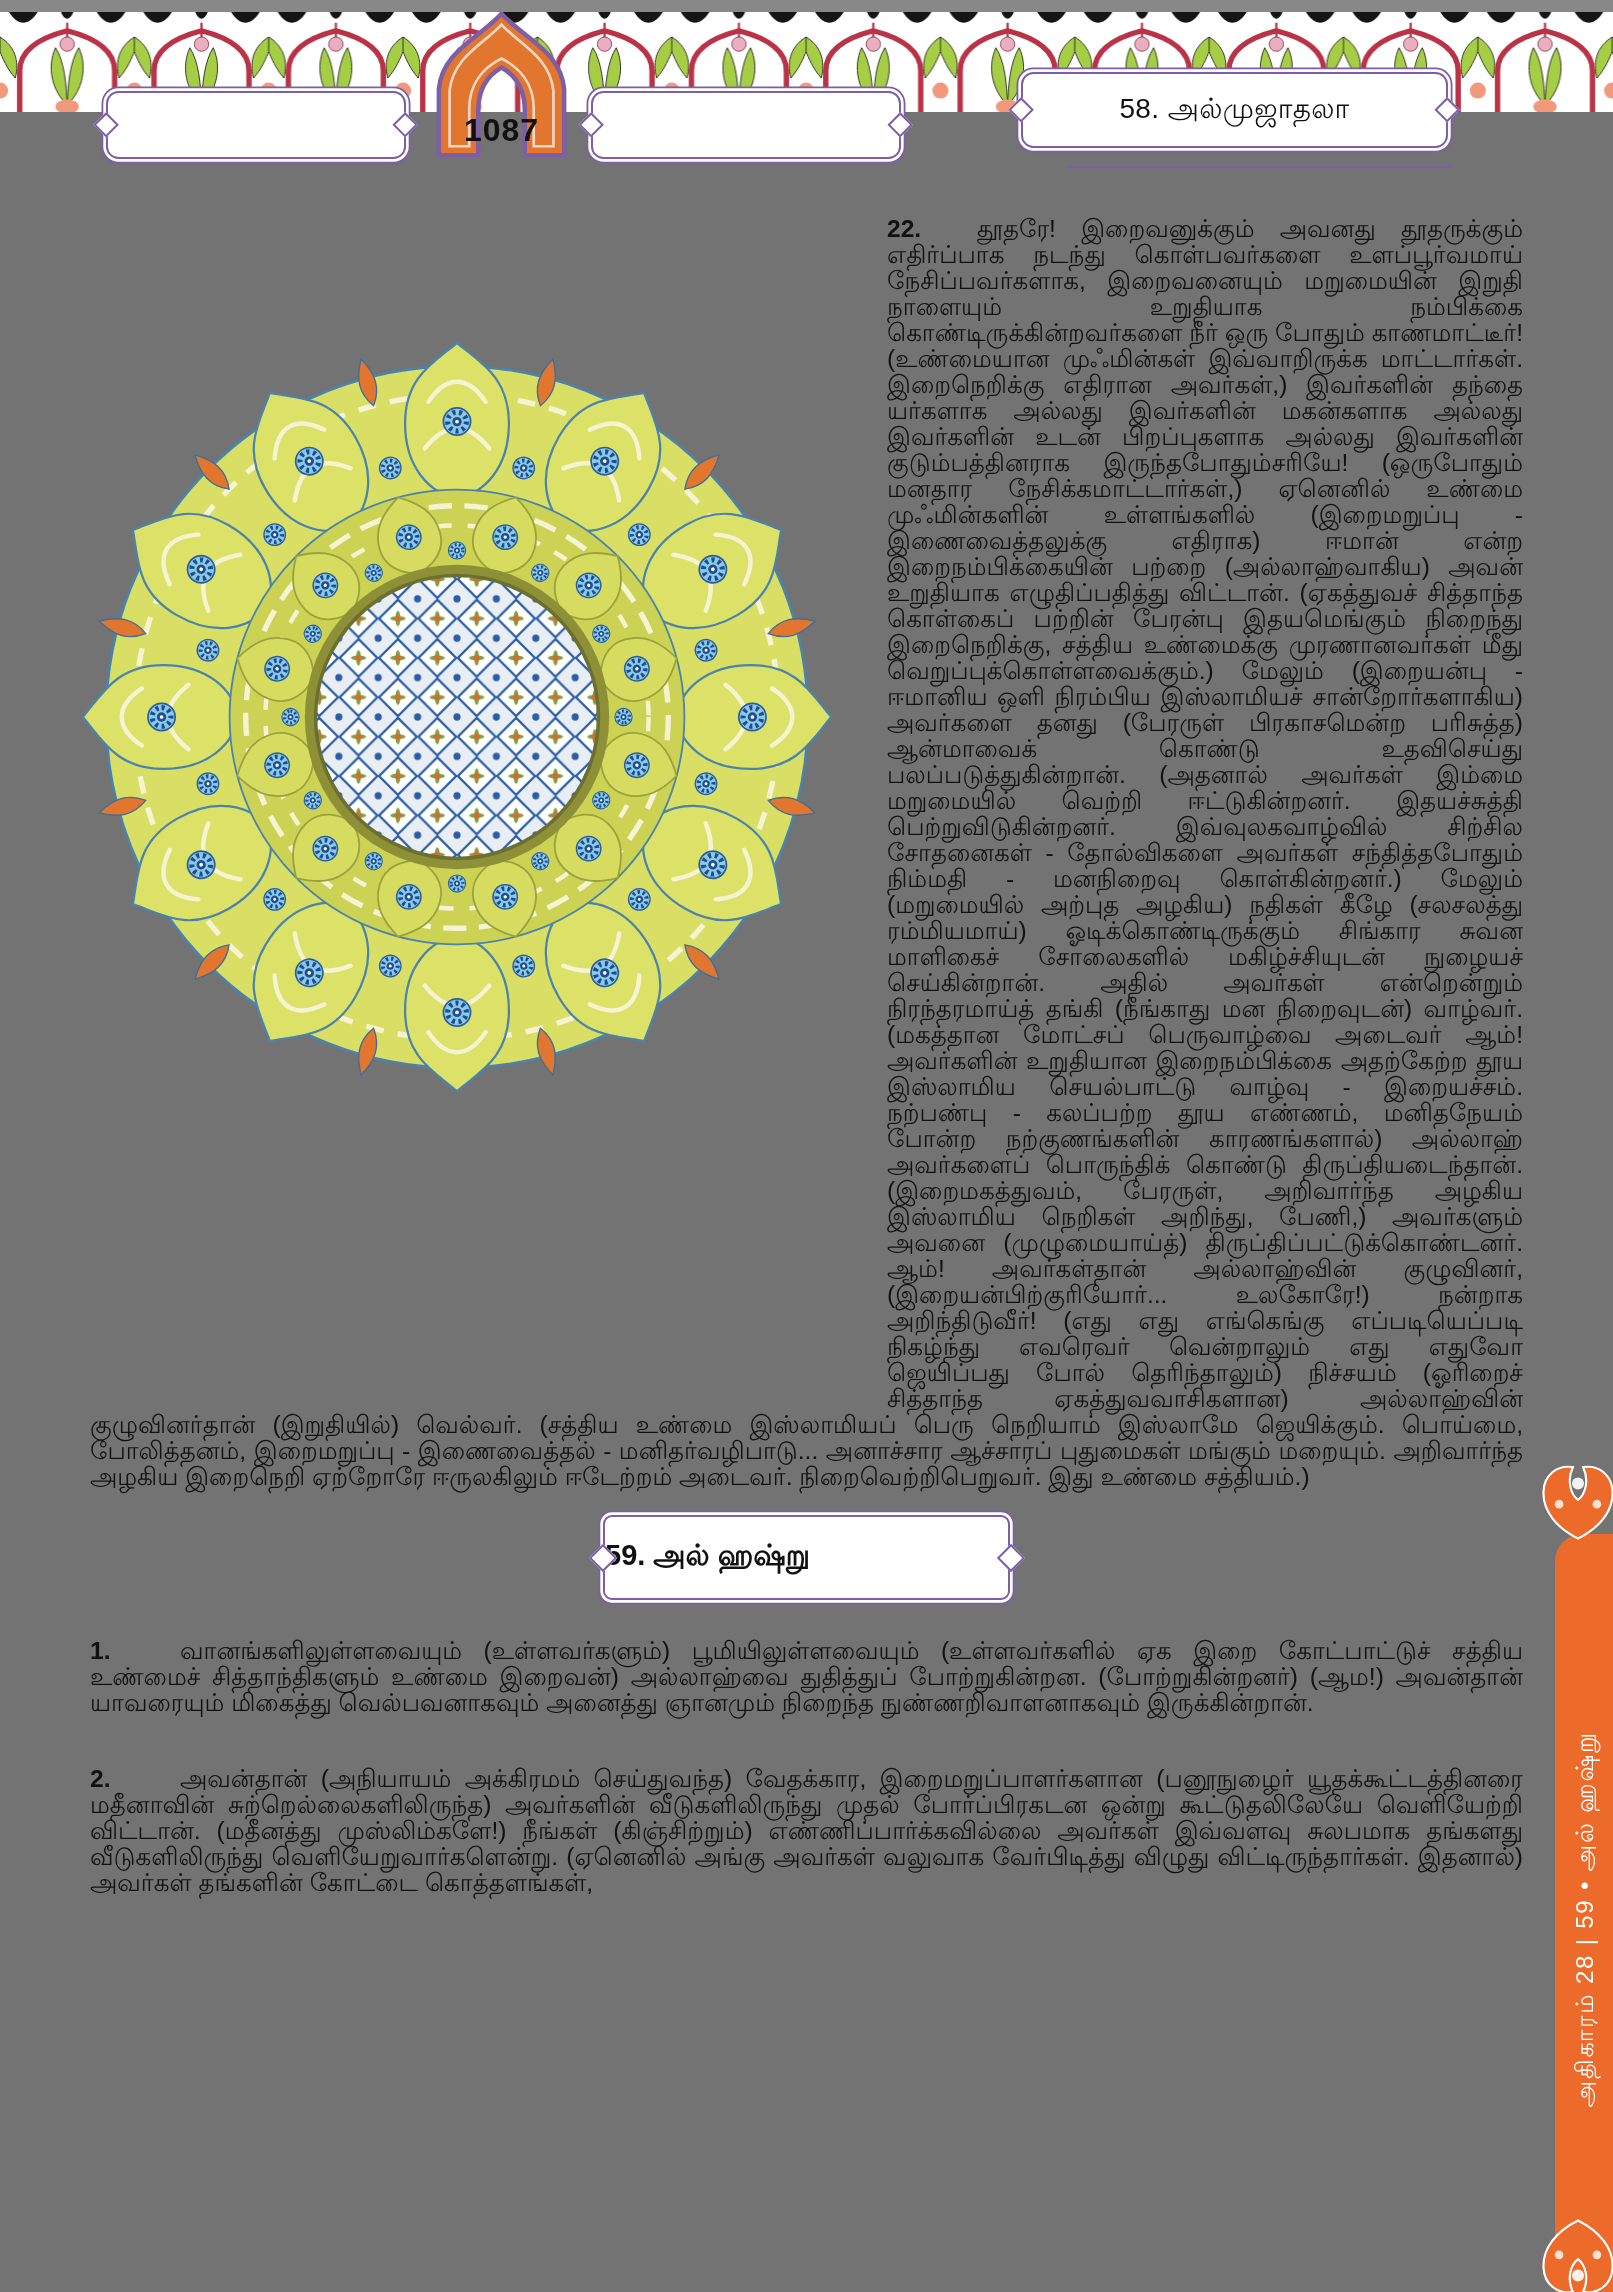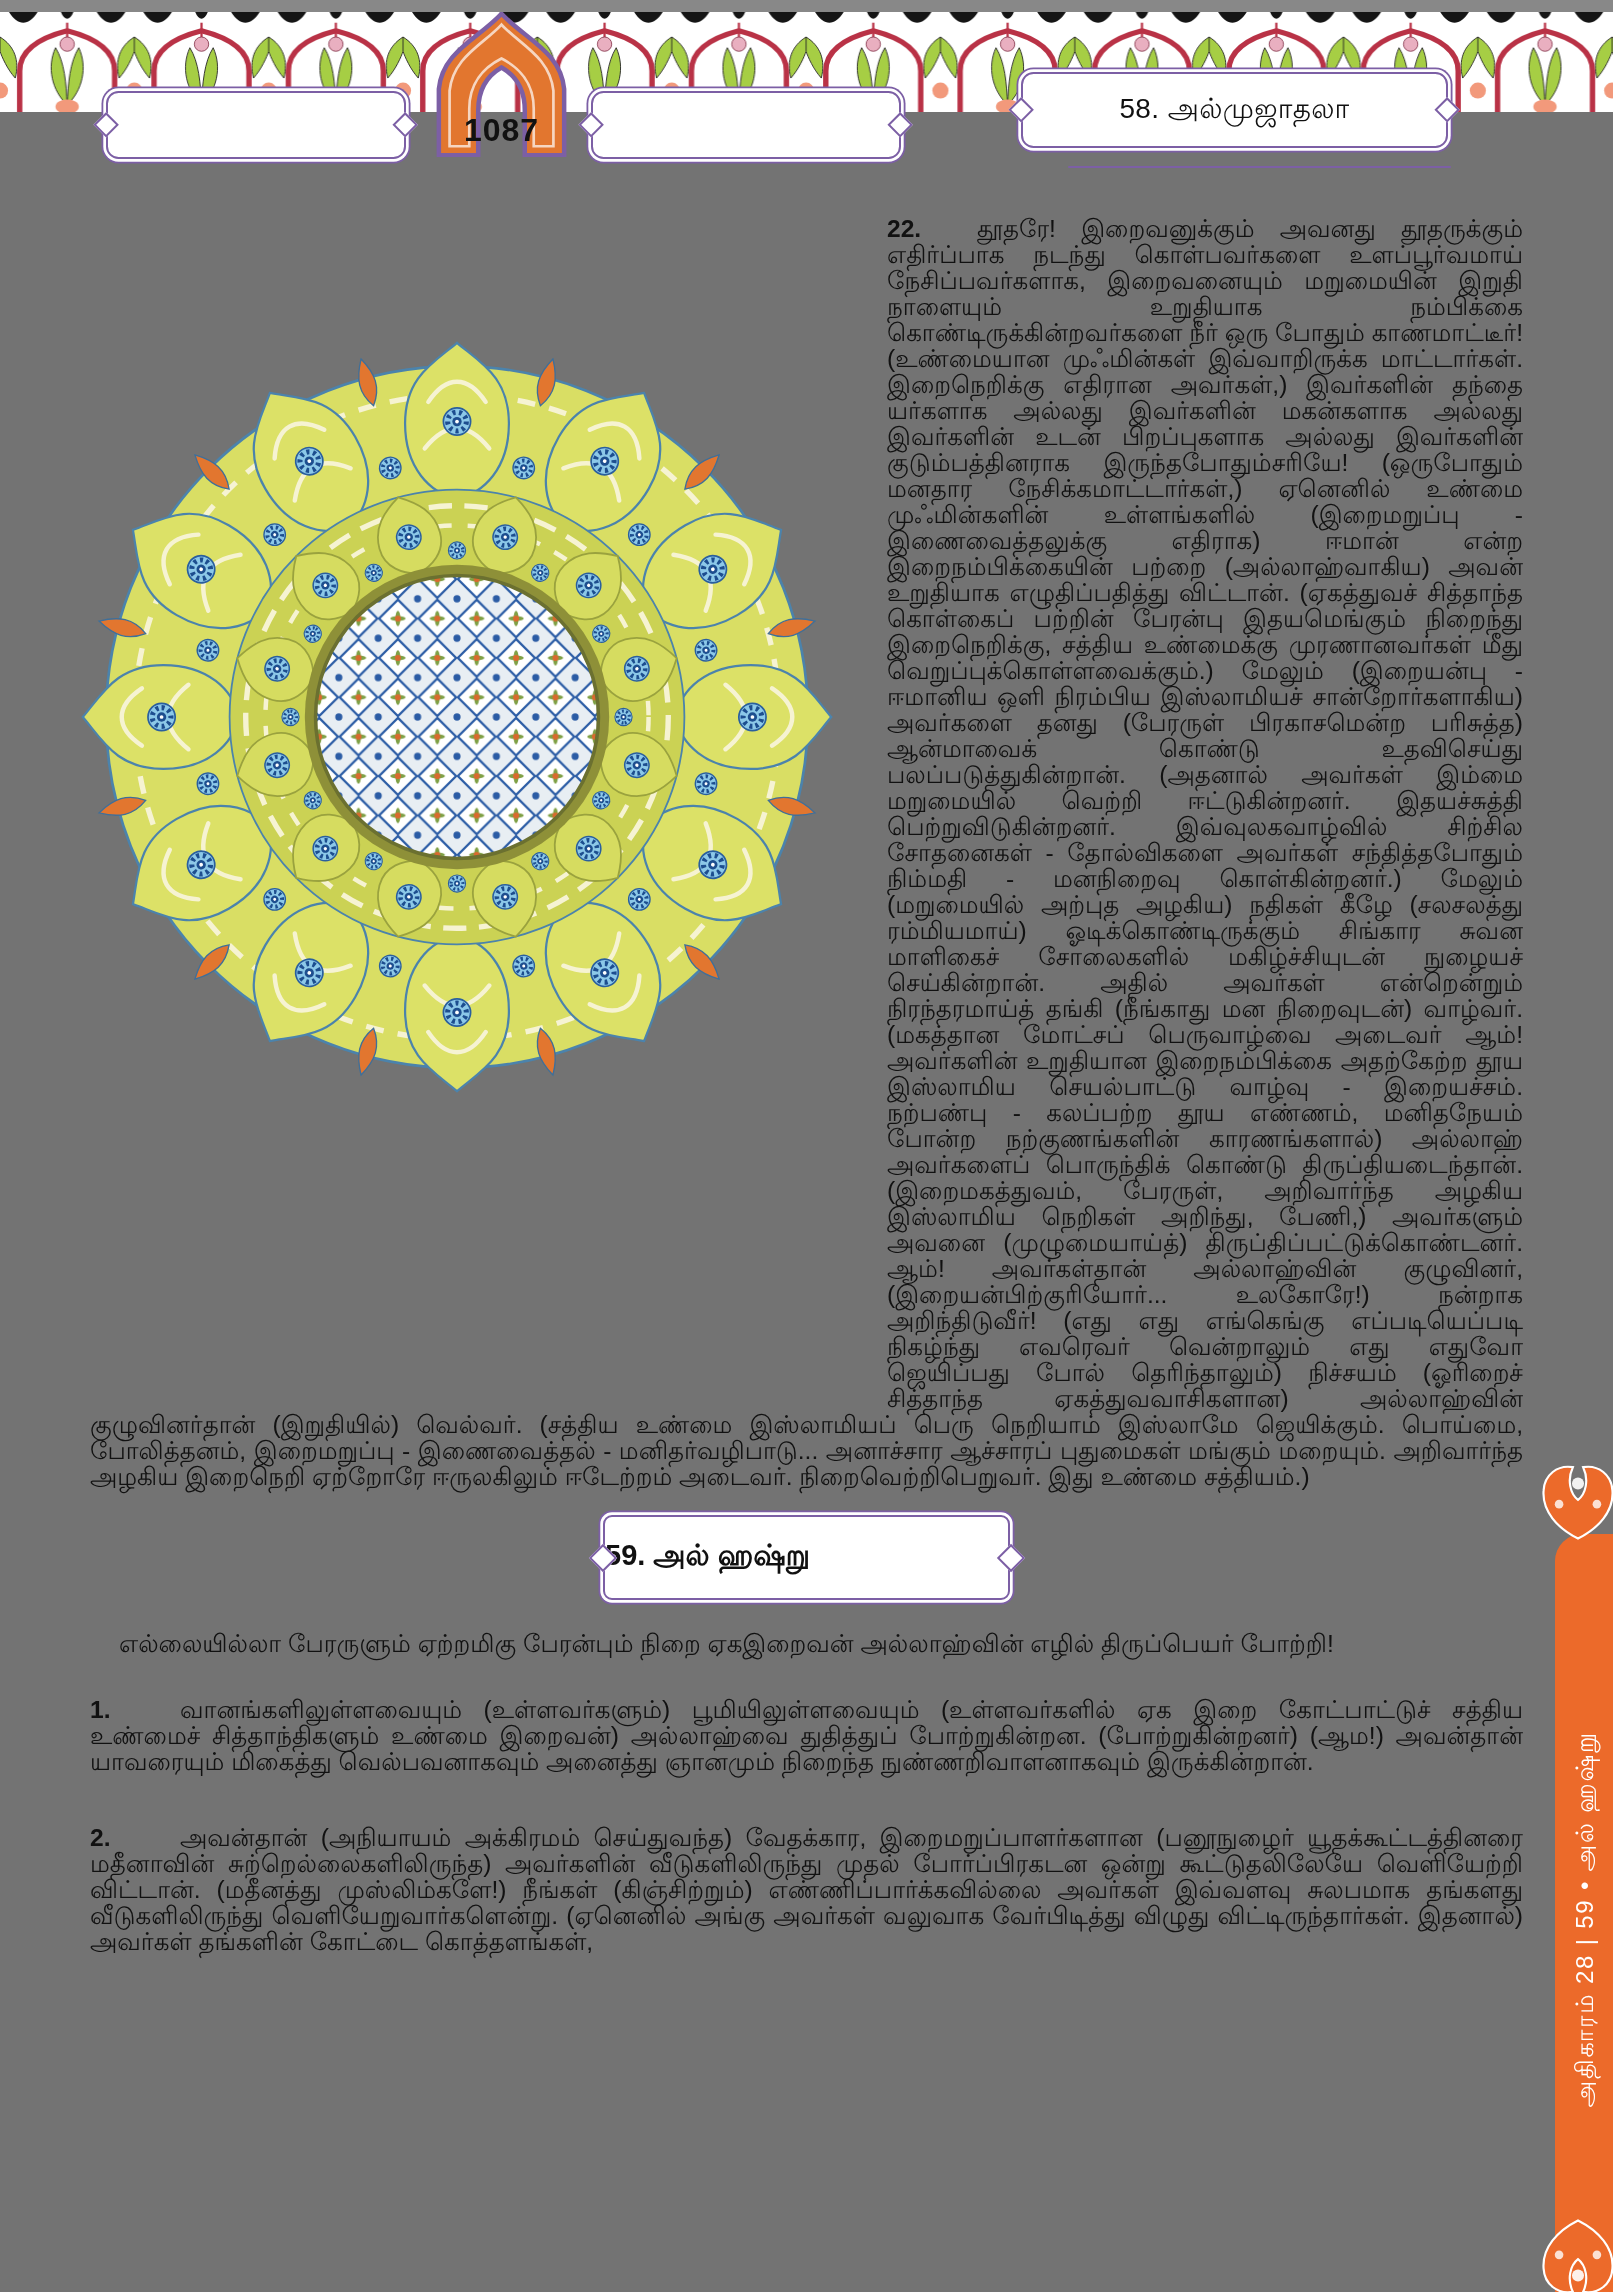--- a/index.html
+++ b/index.html
@@ -266,21 +266,20 @@
     </div>
 
     <p class="verse"><span class="vnum">22.</span><span>தூதரே! இறைவனுக்கும் அவனது தூதருக்கும் எதிர்ப்பாக நடந்து கொள்பவர்களை உளப்பூர்வமாய் நேசிப்பவர்களாக, இறைவனையும் மறுமையின் இறுதி நாளையும் உறுதியாக நம்பிக்கை கொண்டிருக்கின்றவர்களை நீர் ஒரு போதும் காணமாட்டீர்! (உண்மையான முஃமின்கள் இவ்வாறிருக்க மாட்டார்கள். இறைநெறிக்கு எதிரான அவர்கள்,) இவர்களின் தந்தை யர்களாக அல்லது இவர்களின் மகன்களாக அல்லது இவர்களின் உடன் பிறப்புகளாக அல்லது இவர்களின் குடும்பத்தினராக இருந்தபோதும்சரியே! (ஒருபோதும் மனதார நேசிக்கமாட்டார்கள்,) ஏனெனில் உண்மை முஃமின்களின் உள்ளங்களில் (இறைமறுப்பு - இணைவைத்தலுக்கு எதிராக) ஈமான் என்ற இறைநம்பிக்கையின் பற்றை (அல்லாஹ்வாகிய) அவன் உறுதியாக எழுதிப்பதித்து விட்டான். (ஏகத்துவச் சித்தாந்த கொள்கைப் பற்றின் பேரன்பு இதயமெங்கும் நிறைந்து இறைநெறிக்கு, சத்திய உண்மைக்கு முரணானவர்கள் மீது வெறுப்புக்கொள்ளவைக்கும்.) மேலும் (இறையன்பு - ஈமானிய ஒளி நிரம்பிய இஸ்லாமியச் சான்றோர்களாகிய) அவர்களை தனது (பேரருள் பிரகாசமென்ற பரிசுத்த) ஆன்மாவைக் கொண்டு உதவிசெய்து பலப்படுத்துகின்றான். (அதனால் அவர்கள் இம்மை மறுமையில் வெற்றி ஈட்டுகின்றனர். இதயச்சுத்தி பெற்றுவிடுகின்றனர். இவ்வுலகவாழ்வில் சிற்சில சோதனைகள் - தோல்விகளை அவர்கள் சந்தித்தபோதும் நிம்மதி - மனநிறைவு கொள்கின்றனர்.) மேலும் (மறுமையில் அற்புத அழகிய) நதிகள் கீழே (சலசலத்து ரம்மியமாய்) ஓடிக்கொண்டிருக்கும் சிங்கார சுவன மாளிகைச் சோலைகளில் மகிழ்ச்சியுடன் நுழையச் செய்கின்றான். அதில் அவர்கள் என்றென்றும் நிரந்தரமாய்த் தங்கி (நீங்காது மன நிறைவுடன்) வாழ்வர். (மகத்தான மோட்சப் பெருவாழ்வை அடைவர் ஆம்! அவர்களின் உறுதியான இறைநம்பிக்கை அதற்கேற்ற தூய இஸ்லாமிய செயல்பாட்டு வாழ்வு - இறையச்சம். நற்பண்பு - கலப்பற்ற தூய எண்ணம், மனிதநேயம் போன்ற நற்குணங்களின் காரணங்களால்) அல்லாஹ் அவர்களைப் பொருந்திக் கொண்டு திருப்தியடைந்தான். (இறைமகத்துவம், பேரருள், அறிவார்ந்த அழகிய இஸ்லாமிய நெறிகள் அறிந்து, பேணி,) அவர்களும் அவனை (முழுமையாய்த்) திருப்திப்பட்டுக்கொண்டனர். ஆம்! அவர்கள்தான் அல்லாஹ்வின் குழுவினர், (இறையன்பிற்குரியோர்... உலகோரே!) நன்றாக அறிந்திடுவீர்! (எது எது எங்கெங்கு எப்படியெப்படி நிகழ்ந்து எவரெவர் வென்றாலும் எது எதுவோ ஜெயிப்பது போல் தெரிந்தாலும்) நிச்சயம் (ஓரிறைச் சித்தாந்த ஏகத்துவவாசிகளான) அல்லாஹ்வின் குழுவினர்தான் (இறுதியில்) வெல்வர். (சத்திய உண்மை இஸ்லாமியப் பெரு நெறியாம் இஸ்லாமே ஜெயிக்கும். பொய்மை, போலித்தனம், இறைமறுப்பு - இணைவைத்தல் - மனிதர்வழிபாடு... அனாச்சார ஆச்சாரப் புதுமைகள் மங்கும் மறையும். அறிவார்ந்த அழகிய இறைநெறி ஏற்றோரே ஈருலகிலும் ஈடேற்றம் அடைவர். நிறைவெற்றிபெறுவர். இது உண்மை சத்தியம்.)</span></p>
 
     <div class="surah-cartouche">
       <i class="tip l"></i>
         <i class="tip r"></i>
       <span>59. அல் ஹஷ்று</span>
     </div>
 
-    <p class="bismillah">எல்லையில்லா பேரருளும் ஏற்றமிகு பேரன்பும் நிறை ஏகஇறைவன் அல்லாஹ்வின் எழில் திருப்பெயர் போற்றி!</p>
 
     <p class="verse v1"><span class="vnum">1.</span><span>வானங்களிலுள்ளவையும் (உள்ளவர்களும்) பூமியிலுள்ளவையும் (உள்ளவர்களில் ஏக இறை கோட்பாட்டுச் சத்திய உண்மைச் சித்தாந்திகளும் உண்மை இறைவன்) அல்லாஹ்வை துதித்துப் போற்றுகின்றன. (போற்றுகின்றனர்) (ஆம!) அவன்தான் யாவரையும் மிகைத்து வெல்பவனாகவும் அனைத்து ஞானமும் நிறைந்த நுண்ணறிவாளனாகவும் இருக்கின்றான்.</span></p>
 
     <p class="verse v2"><span class="vnum">2.</span><span>அவன்தான் (அநியாயம் அக்கிரமம் செய்துவந்த) வேதக்கார, இறைமறுப்பாளர்களான (பனூநுழைர் யூதக்கூட்டத்தினரை மதீனாவின் சுற்றெல்லைகளிலிருந்த) அவர்களின் வீடுகளிலிருந்து முதல் போர்ப்பிரகடன ஒன்று கூட்டுதலிலேயே வெளியேற்றி விட்டான். (மதீனத்து முஸ்லிம்களே!) நீங்கள் (கிஞ்சிற்றும்) எண்ணிப்பார்க்கவில்லை அவர்கள் இவ்வளவு சுலபமாக தங்களது வீடுகளிலிருந்து வெளியேறுவார்களென்று. (ஏனெனில் அங்கு அவர்கள் வலுவாக வேர்பிடித்து விழுது விட்டிருந்தார்கள். இதனால்) அவர்கள் தங்களின் கோட்டை கொத்தளங்கள்,</span></p>
   </div>
 
   <div class="side-tab"></div>
   <svg class="flourish top" viewBox="0 0 100 96">
     <path d="M50 94 C26 82 8 62 10 38 C11 20 26 8 44 11 C37 26 41 42 50 49 C59 42 63 26 56 11 C74 8 89 20 90 38 C92 62 74 82 50 94 Z" fill="#EC6A2A" stroke="#fff" stroke-width="2.5"></path>
     <circle cx="50" cy="30" r="7" fill="#fff" opacity=".9"></circle>

